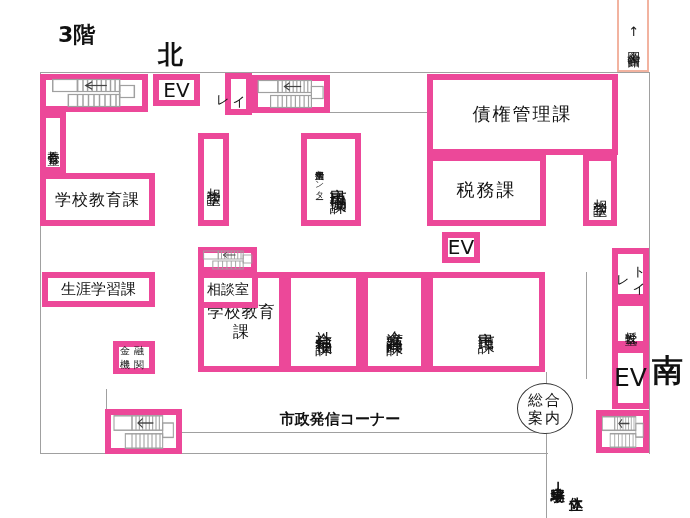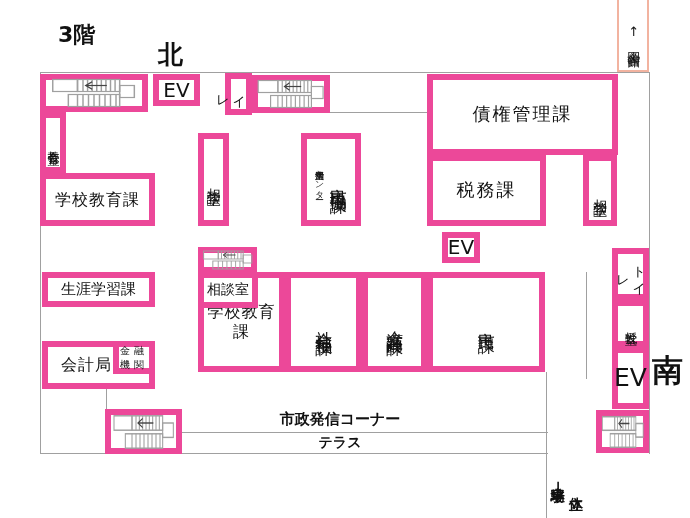--- a/index.html
+++ b/index.html
@@ -136,21 +136,20 @@
     </span>
   </div>
 
   <div class="box fs16" style="left:198px;top:272px;width:87px;height:100px;align-items:flex-end;padding-bottom:24px">学校教育課</div>
   <div class="box fs14" style="left:198px;top:272px;width:60px;height:36px">相談室</div>
   <div class="box v fs17" style="left:285px;top:272px;width:77px;height:100px">社会福祉課</div>
   <div class="box v fs17" style="left:362px;top:272px;width:65px;height:100px">介護高齢課</div>
   <div class="box v fs17" style="left:427px;top:272px;width:118px;height:100px">市民課</div>
 
   <div class="box fs15" style="left:42px;top:272px;width:113px;height:35px">生涯学習課</div>
-  <div class="box fs16" style="left:42px;top:341px;width:113px;height:48px;justify-content:flex-start;padding-left:13px">会計局</div>
   <div class="box pre fs10" style="left:113px;top:341px;width:42px;height:33px;letter-spacing:4px;line-height:1.4">金融
 機関</div>
 
   <div class="box" style="left:105px;top:409px;width:77px;height:45px">
     <span>
       <svg class="stairs" width="64" height="36" viewBox="0 0 96 40" preserveAspectRatio="none">
         <g fill="none" stroke="#a0a0a0" stroke-width="1.6">
           <rect x="3" y="2" width="27" height="16"></rect>
           <rect x="30" y="2" width="46" height="16"></rect>
           <path d="M36 2v16M41 2v16M46 2v16M51 2v16M56 2v16M61 2v16M66 2v16M71 2v16"></path>
@@ -183,19 +182,20 @@
         </g>
         <g fill="none" stroke="#444" stroke-width="1.8">
           <path d="M62 10H40"></path>
             <path d="M46 5l-7 5l7 5"></path>
         </g>
       </svg>
     </span>
   </div>
 
   <div class="lbl fs15" style="left:220px;top:410px;width:240px">市政発信コーナー</div>
-  <div class="lbl fs14" style="left:220px;top:434px;width:240px">テラス</div>
-
+
+  <div class="circle pre fs15" style="left:517px;top:383px;width:56px;height:51px;letter-spacing:2px">総合
+案内</div>
 
   <div class="lbl v pre fs14" style="left:549px;top:455px;height:62px;line-height:1.3;letter-spacing:1px">立体
 駐車場↓</div>
 
 </div>
 
 </body></html>

